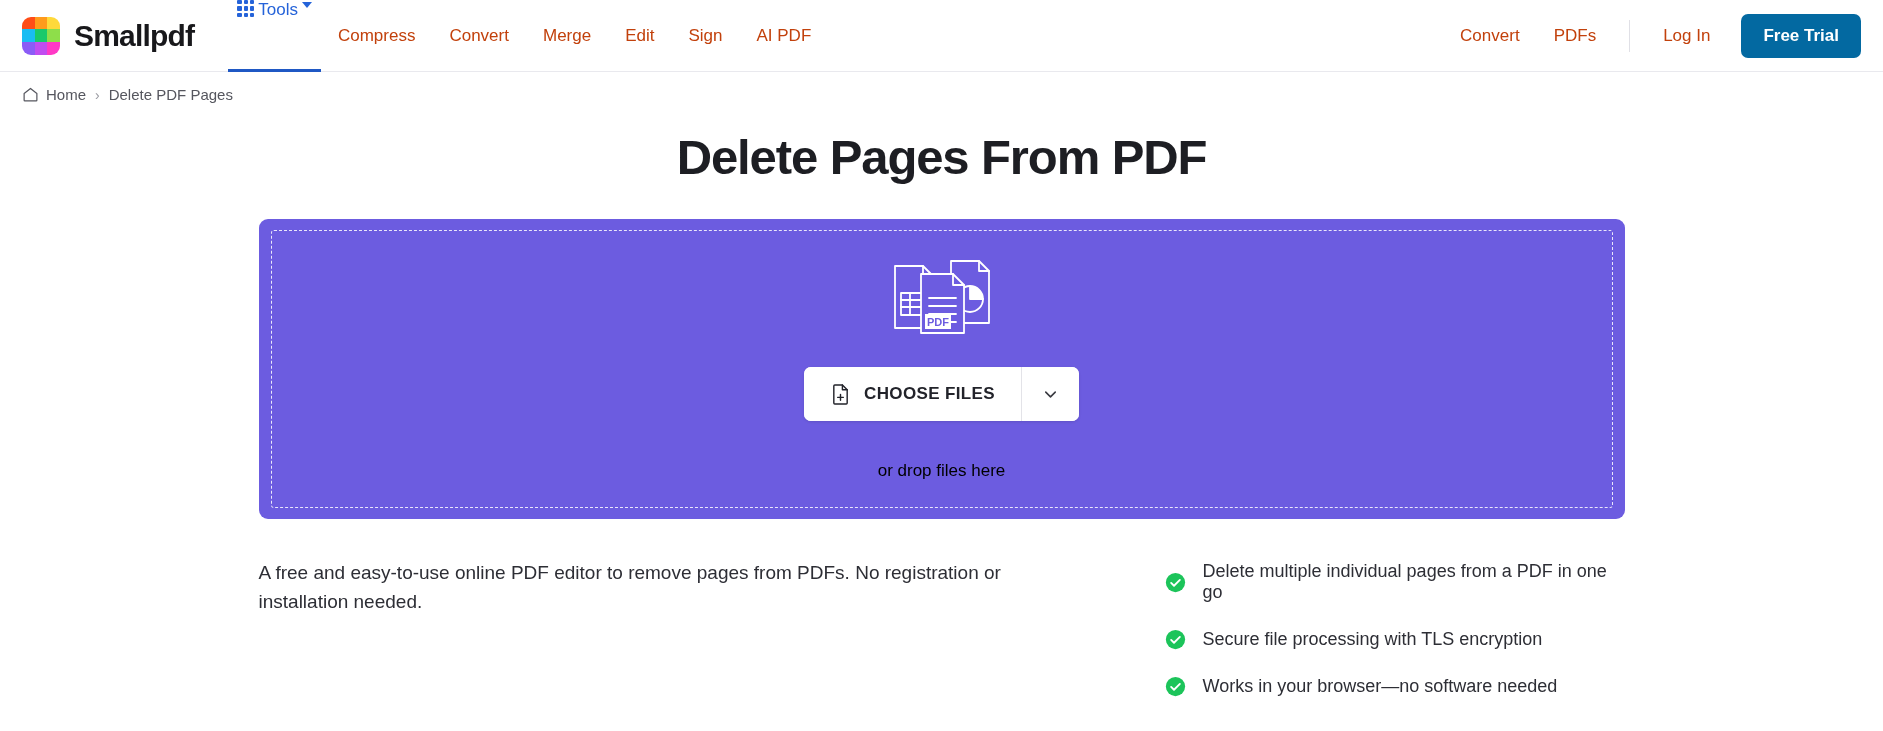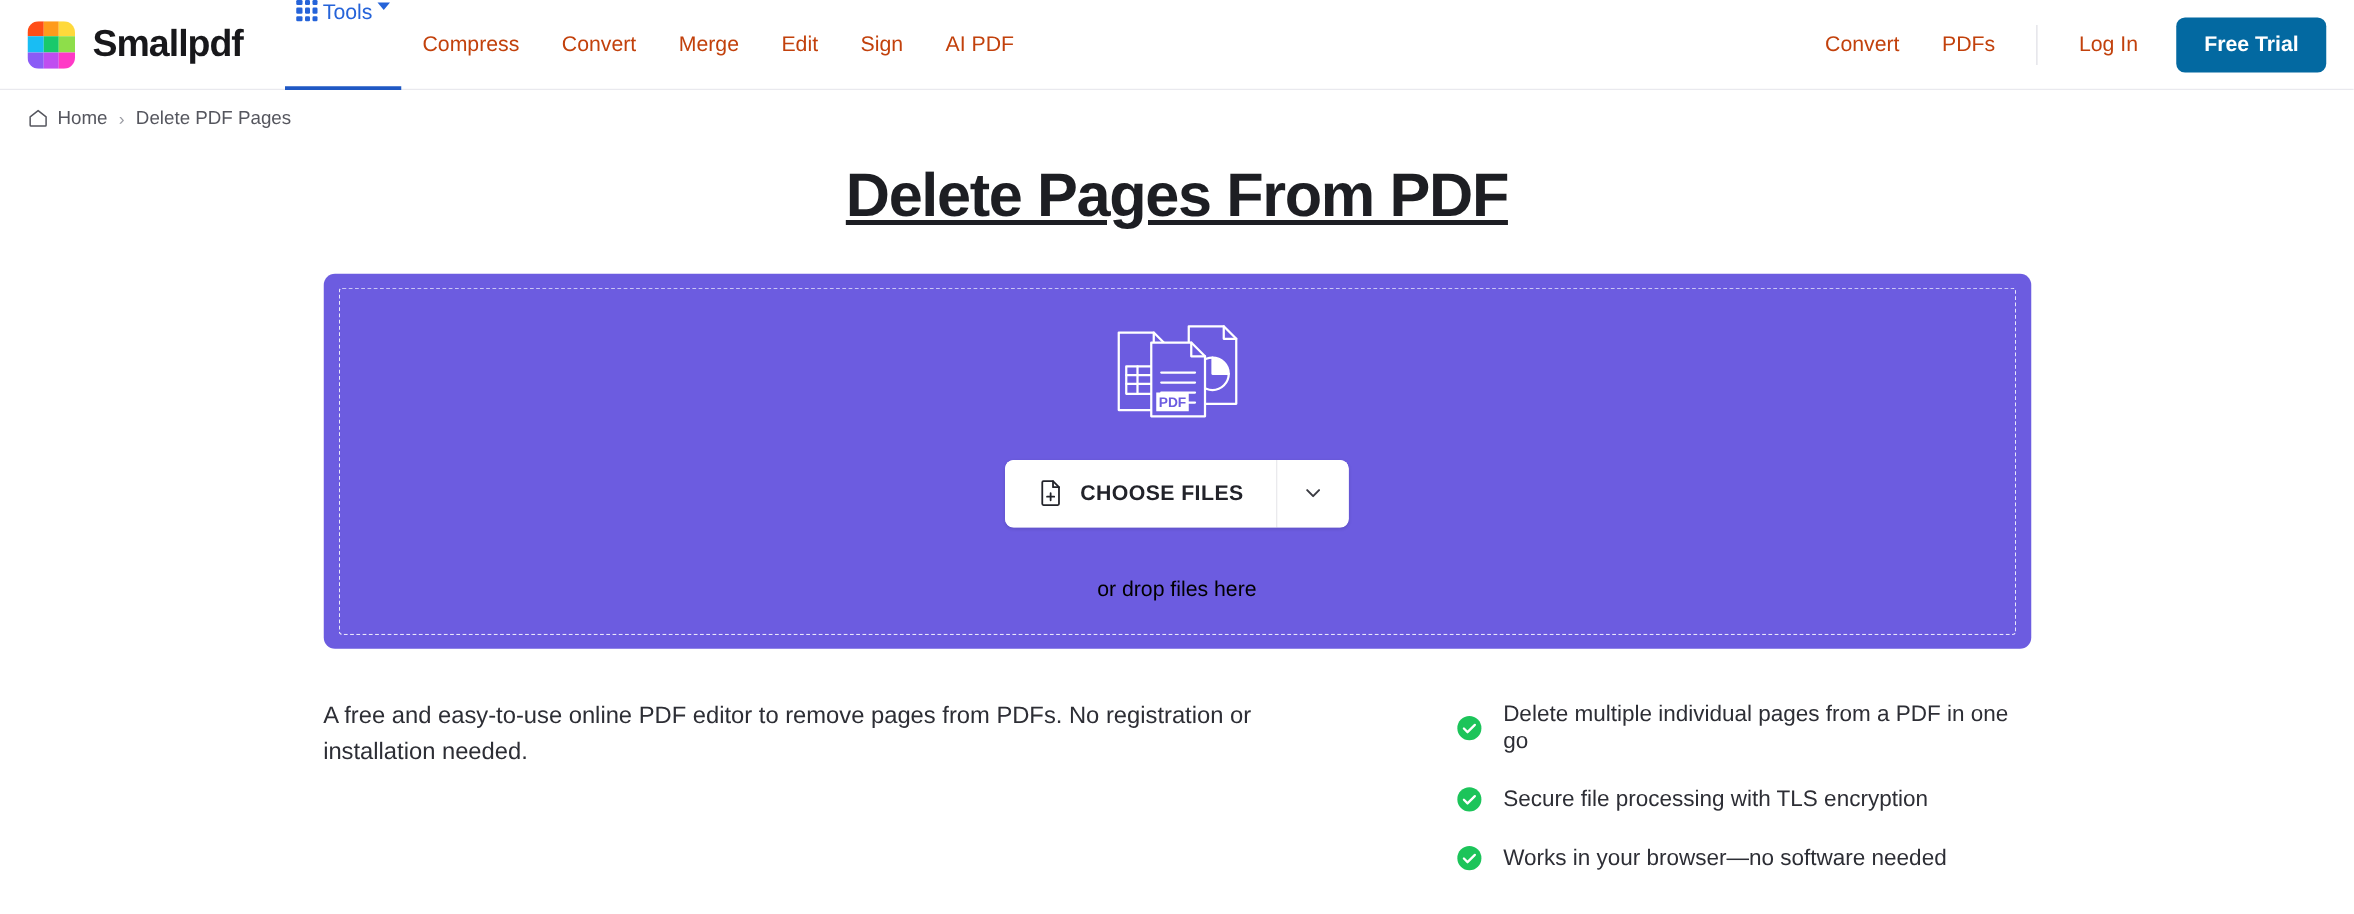--- a/index.html
+++ b/index.html
@@ -145,21 +145,20 @@
   .crumb-current { color: #55565e; }
 
   
   .page-title {
     text-align: center;
     font-size: 49px;
     font-weight: 700;
     letter-spacing: -1.1px;
     color: #1d1e23;
     margin-top: 26px;
-    text-decoration: underline;
   }
 
   
   .main-wrap {
     width: 1366px;
     margin: 0 auto;
     padding: 0 0px;
   }
 
   .dropzone {

